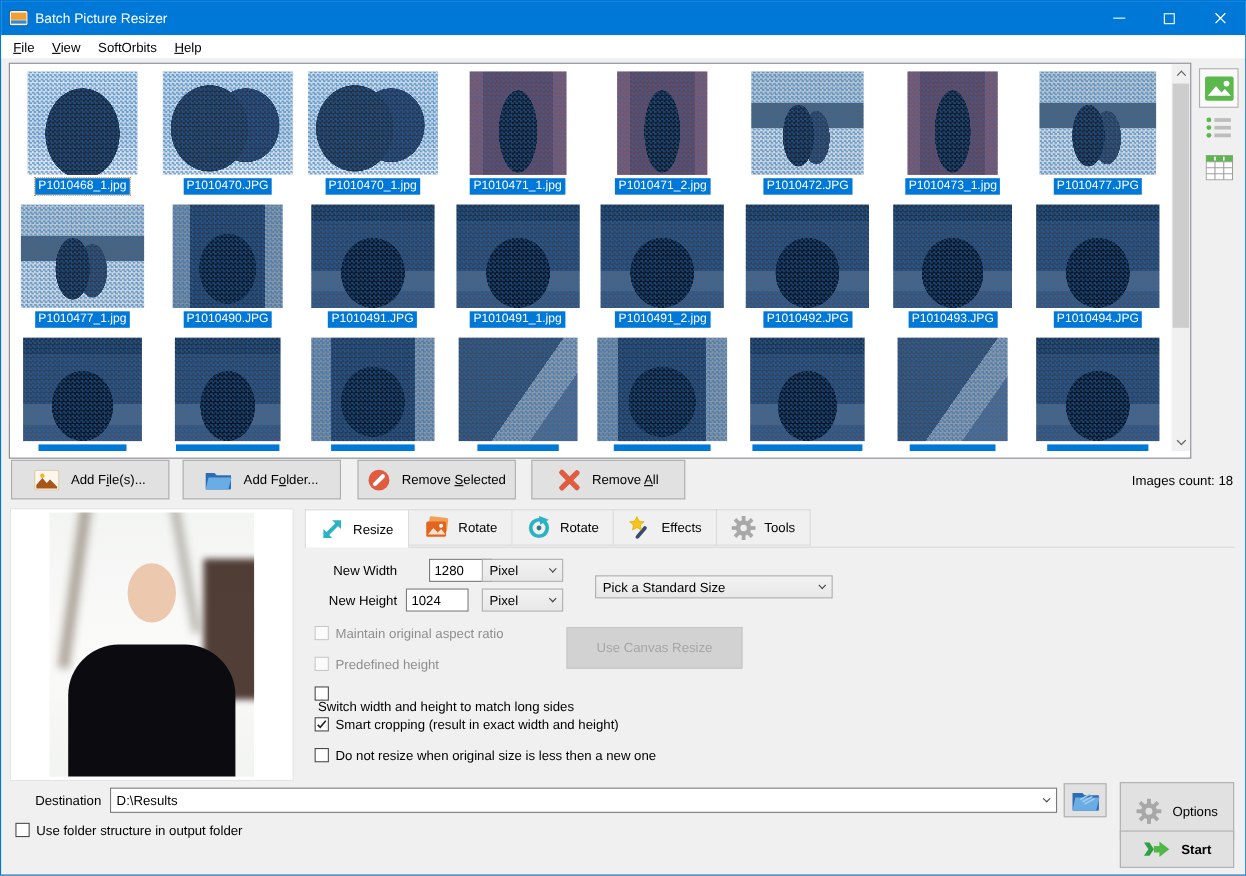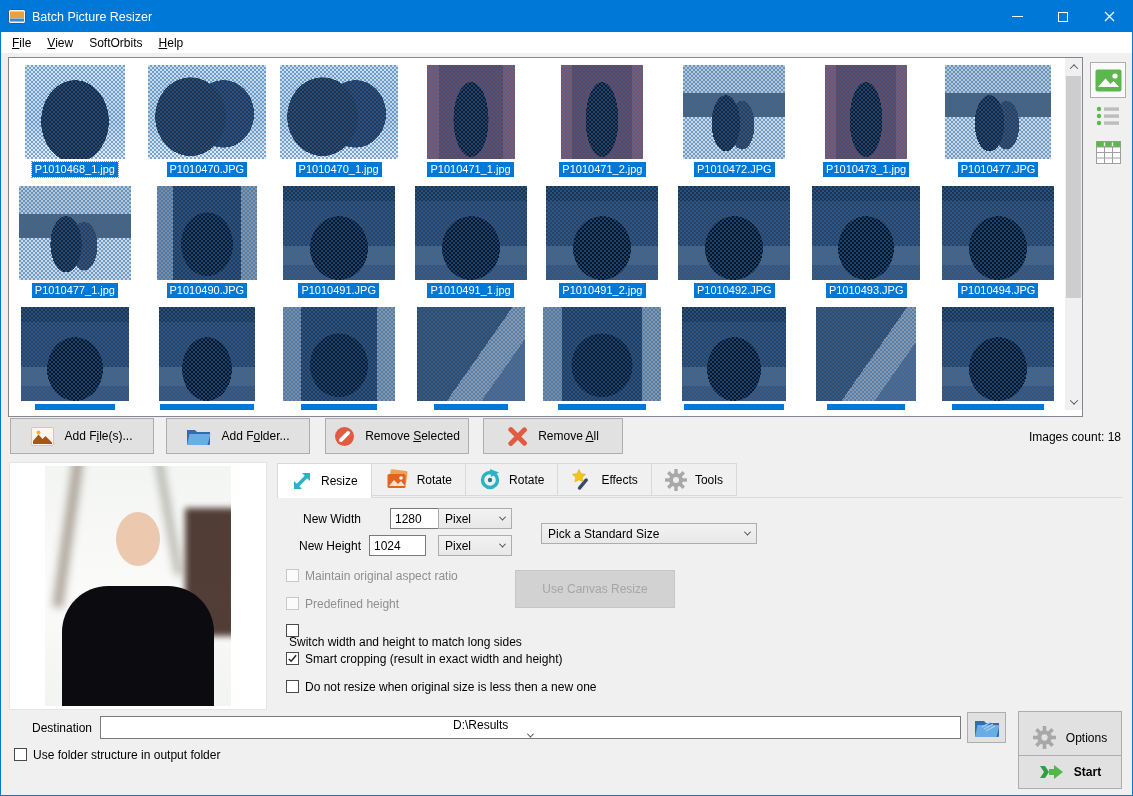--- a/index.html
+++ b/index.html
@@ -87,21 +87,21 @@
     display:flex;align-items:center;padding:0 6px;}
   .combo .chev{margin-left:auto;}
   .cb-box{position:absolute;width:13px;height:13px;border:1px solid #4a4a4a;background:#fff;display:flex;align-items:center;justify-content:center;}
   .cb-box.dis{border-color:#c8c8c8;background:#fbfbfb;}
   .cb-lbl{position:absolute;}
   .cb-lbl.dis{color:#8f8f8f;}
   .btn-disabled{position:absolute;left:514px;top:569px;width:160px;height:38px;background:#d2d2d2;border:1px solid #c6c6c6;
     color:#a6a6a6;display:flex;align-items:center;justify-content:center;}
 
   
-  .dest-combo{position:absolute;left:99px;top:715px;width:861px;height:23px;background:#fff;border:1px solid #7a7a7a;display:flex;align-items:center;flex-direction:column;}
+  .dest-combo{position:absolute;left:99px;top:715px;width:861px;height:23px;background:#fff;border:1px solid #7a7a7a;display:flex;align-items:center;}
   .dest-combo input{flex:1;border:none;outline:none;font:12px "Liberation Sans",sans-serif;padding:0 5px;background:transparent;}
   .dest-combo .chevzone{width:18px;display:flex;justify-content:center;}
   .sqbtn{position:absolute;background:#e1e1e1;border:1px solid #adadad;display:flex;align-items:center;justify-content:center;gap:10px;}
 </style>
 </head>
 <body>
 
 <div class="window">
 
   <div class="titlebar">

